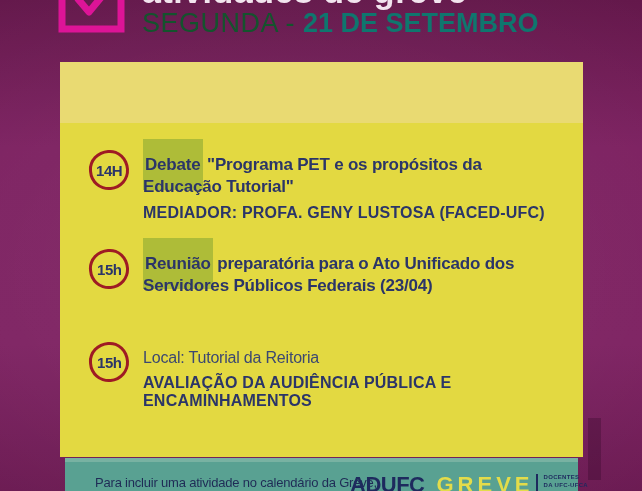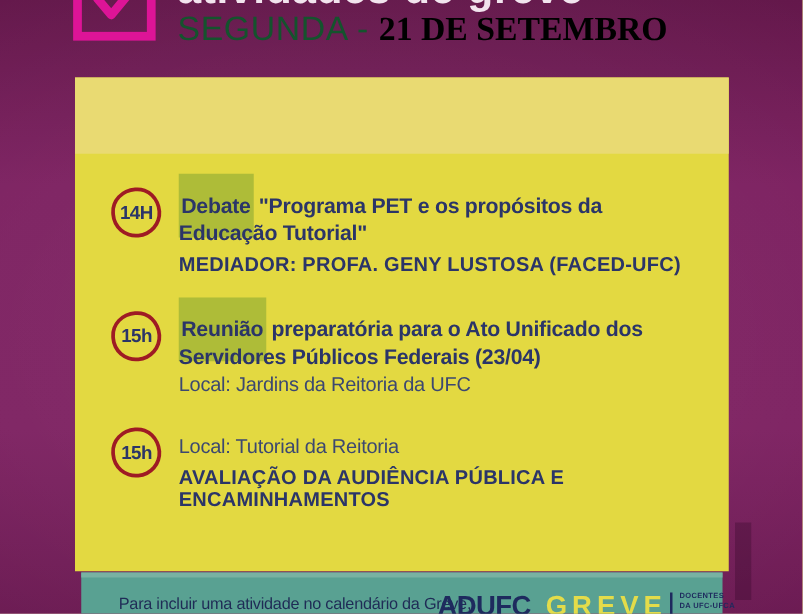--- a/index.html
+++ b/index.html
@@ -27,21 +27,21 @@
     position: absolute; left: 142px; top: -28px;
     font-size: 34px; font-weight: 700; letter-spacing: 0.5px;
     color: #f2e4ee;
     white-space: nowrap;
   }
   .date-line {
     position: absolute; left: 142px; top: 8px;
     font-size: 27px; letter-spacing: 0.5px; white-space: nowrap;
   }
   .date-line .day { color: #14532d; font-weight: 400; }
-  .date-line .date { color: #000000; font-weight: 700; letter-spacing: 0; font-family: Liberation Serif, serif; }
+  .date-line .date { color: #0f766e; font-weight: 700; letter-spacing: 0; }
 
   
   .card {
     position: absolute; left: 60px; top: 62px; width: 523px; height: 395px;
     background: #e3d941;
   }
   .card-topband {
     position: absolute; left: 0; top: 0; width: 100%; height: 61px;
     background: #e9da72;
   }
@@ -142,21 +142,20 @@
       <div class="item-note">MEDIADOR: PROFA. GENY LUSTOSA (FACED-UFC)</div>
     </div>
   </div>
 
   <div class="item item-2">
     <div class="time-circle">
       <span class="time-label">15h</span>
     </div>
     <div class="item-text">
       <div class="item-title"><span class="hl">Reunião</span><span> preparatória para o Ato Unificado dos Servidores Públicos Federais (23/04)</span></div>
-      <div class="item-location">Local: Jardins da Reitoria da UFC</div>
     </div>
   </div>
 
   <div class="item item-3">
     <div class="time-circle">
       <span class="time-label">15h</span>
     </div>
     <div class="item-text">
       <div class="item-location">Local: Tutorial da Reitoria</div>
       <div class="item-note">AVALIAÇÃO DA AUDIÊNCIA PÚBLICA E ENCAMINHAMENTOS</div>

